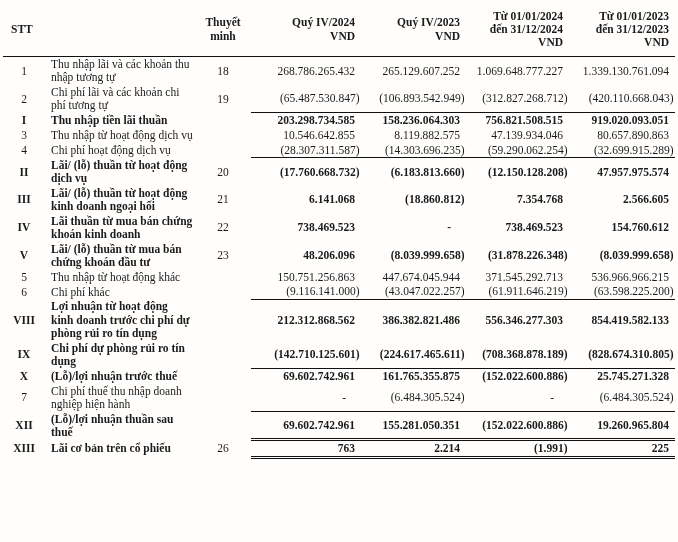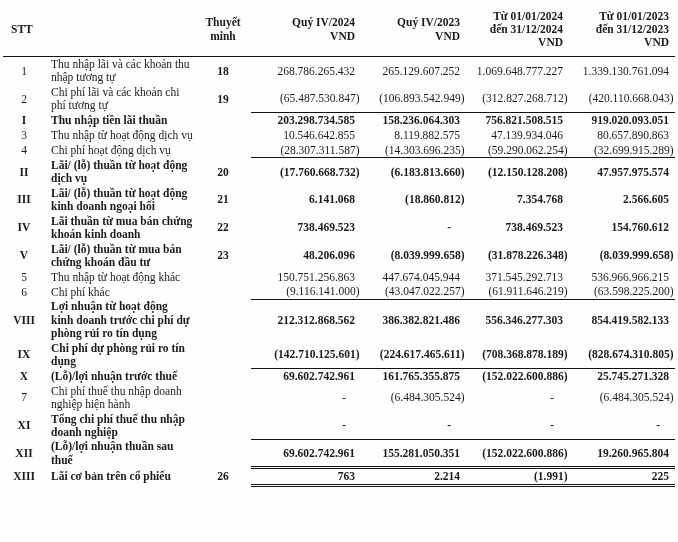--- a/index.html
+++ b/index.html
@@ -22,25 +22,25 @@
     font-weight: bold; height: 53px; vertical-align: middle; padding: 0;
     border-bottom: 1px solid #111;
   }
   th.h-stt { text-align: left; padding-left: 8px; }
   th.h-note { text-align: center; }
   th.h-num { text-align: right; padding-right: 6px; }
 
   tbody td { padding: 1px 0 0.5px 0; vertical-align: middle; }
   td.stt { text-align: center; }
   td.label { padding-left: 6px; padding-right: 2px; }
-  td.note { text-align: center; font-weight: bold; }
+  td.note { text-align: center; font-weight: normal; }
   td.num { text-align: right; padding-right: 6px; white-space: nowrap; }
 
   tr.bold td { font-weight: bold; }
-  tr.bold td.note { font-weight: bold; }
+  tr.bold td.note { font-weight: normal; }
 
   td.rule { border-top: 1px solid #111; text-align: right; }
   td.dbl  { border-bottom: 3px double #111; }
 
   .val.neg  { display: inline-block; margin-right: -4.5px; }
   .val.dash { display: inline-block; margin-right: 9px; }
 </style>
 </head>
 <body>
 
@@ -213,29 +213,20 @@
         <tr>
     <td class="stt">7</td>
     <td class="label">Chi phí thuế thu nhập doanh nghiệp hiện hành</td>
     <td class="note"></td>
     <td class="num"><span class="val dash">-</span></td>
     <td class="num"><span class="val neg">(6.484.305.524)</span></td>
     <td class="num"><span class="val dash">-</span></td>
     <td class="num"><span class="val neg">(6.484.305.524)</span></td>
   </tr>
         <tr class="bold">
-    <td class="stt">XI</td>
-    <td class="label">Tổng chi phí thuế thu nhập doanh nghiệp</td>
-    <td class="note"></td>
-    <td class="num"><span class="val dash">-</span></td>
-    <td class="num"><span class="val dash">-</span></td>
-    <td class="num"><span class="val dash">-</span></td>
-    <td class="num"><span class="val dash">-</span></td>
-  </tr>
-        <tr class="bold">
     <td class="stt">XII</td>
     <td class="label">(Lỗ)/lợi nhuận thuần sau thuế</td>
     <td class="note"></td>
     <td class="num rule dbl"><span class="val">69.602.742.961</span></td>
     <td class="num rule dbl"><span class="val">155.281.050.351</span></td>
     <td class="num rule dbl"><span class="val neg">(152.022.600.886)</span></td>
     <td class="num rule dbl"><span class="val">19.260.965.804</span></td>
   </tr>
         <tr class="bold">
     <td class="stt">XIII</td>

